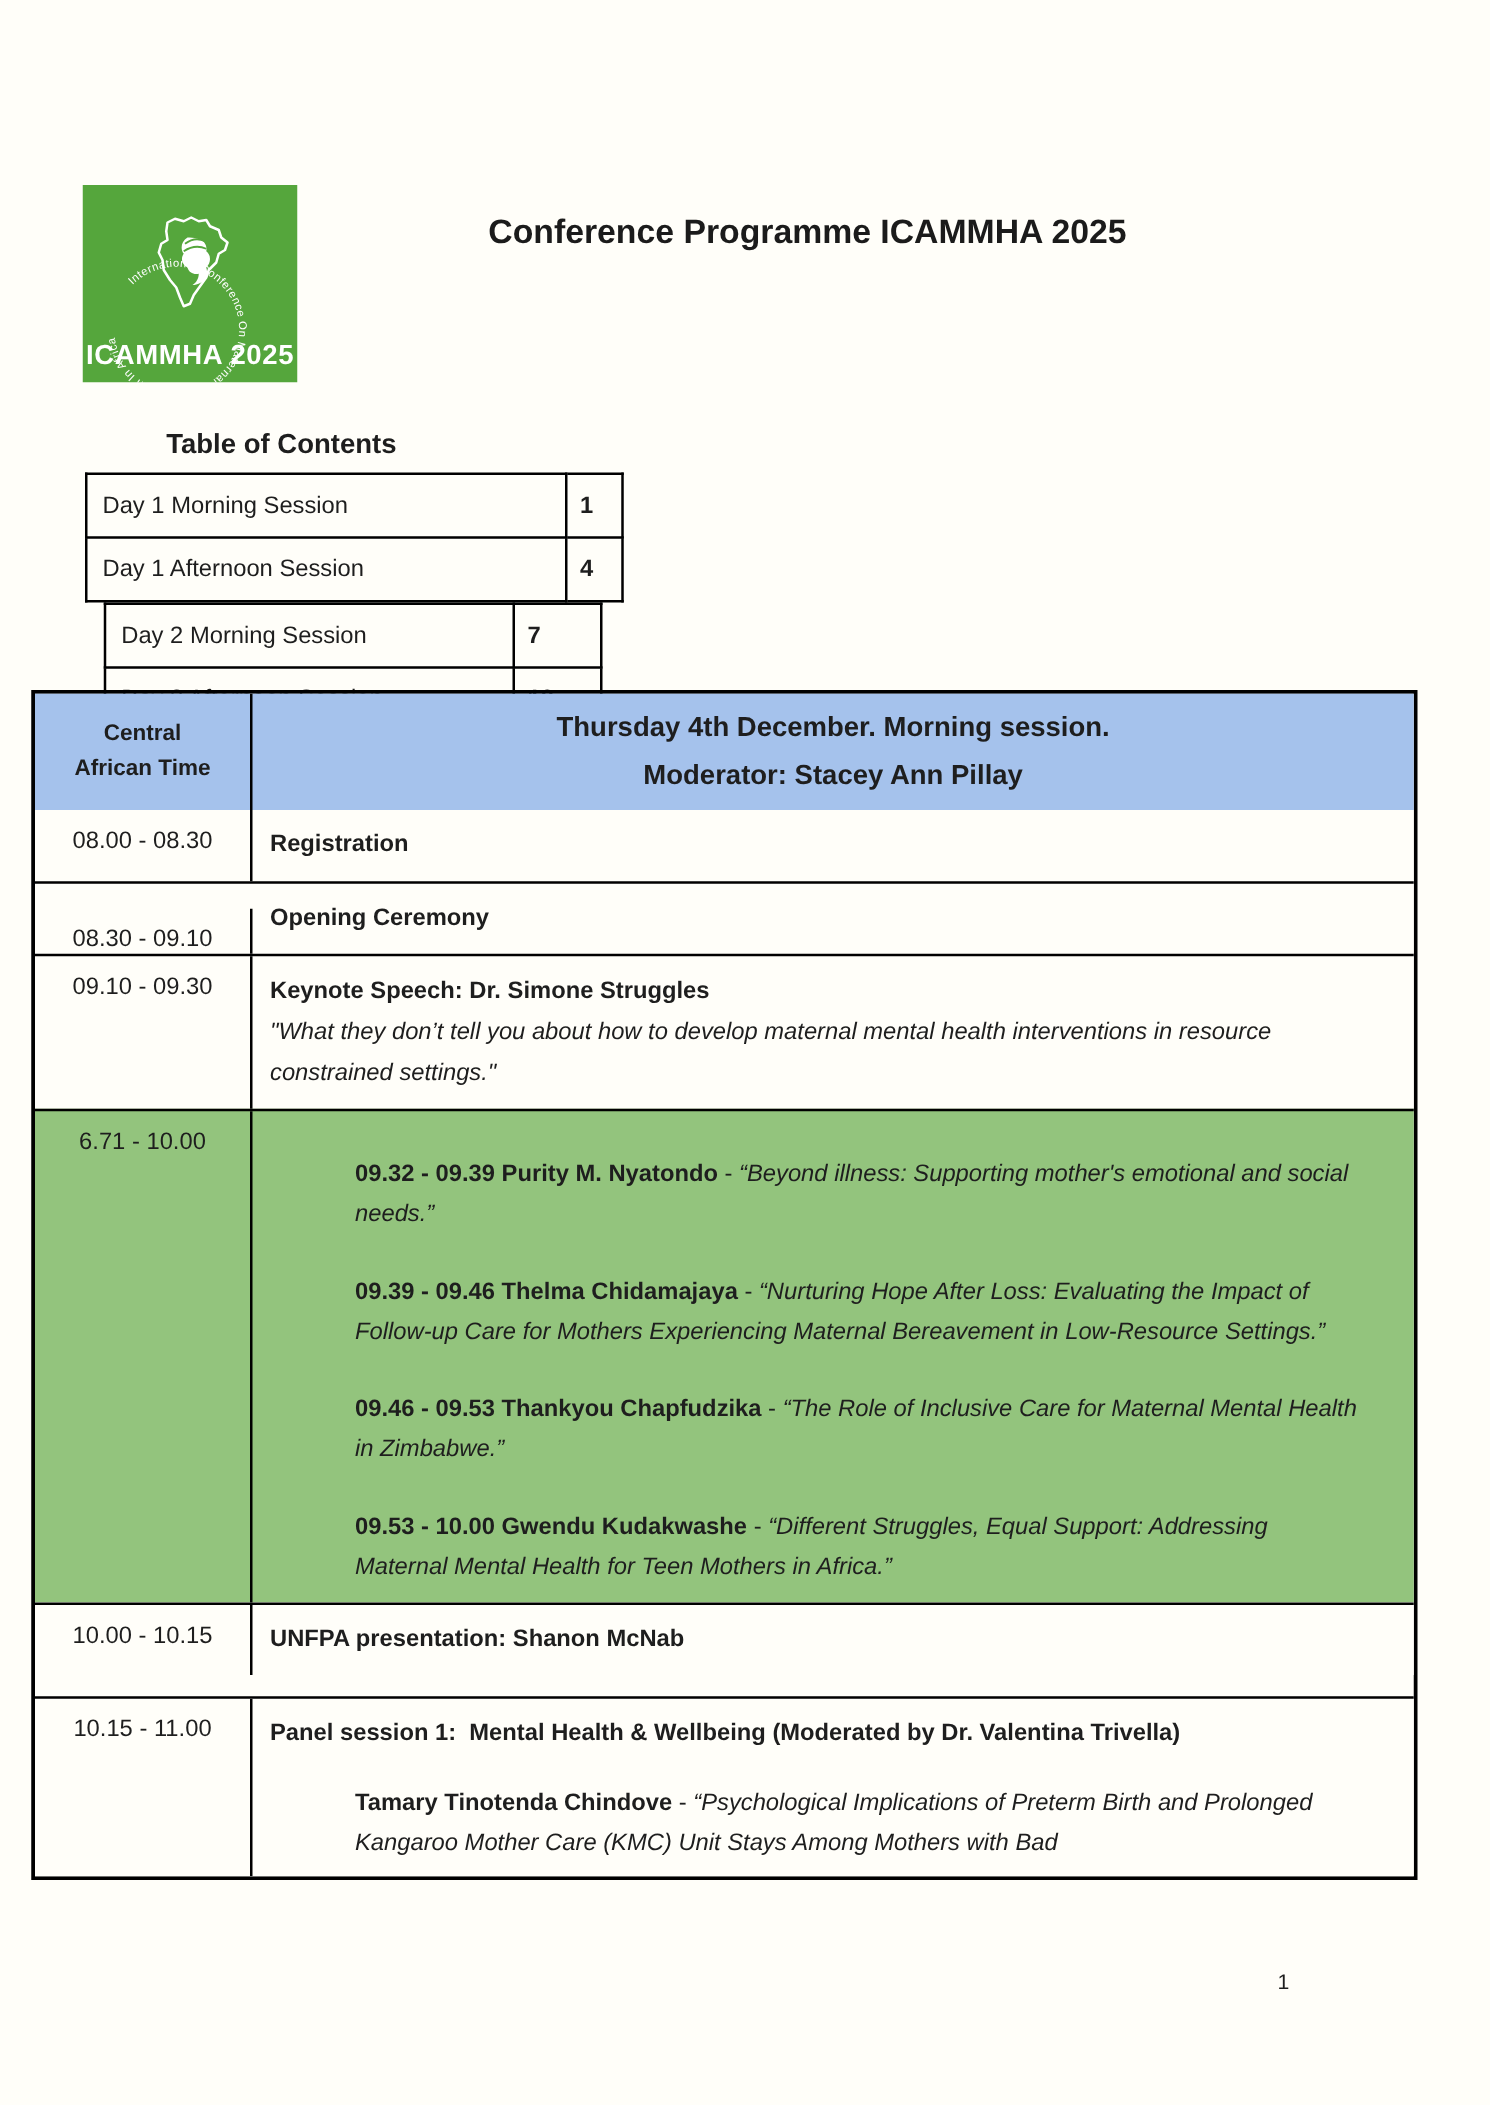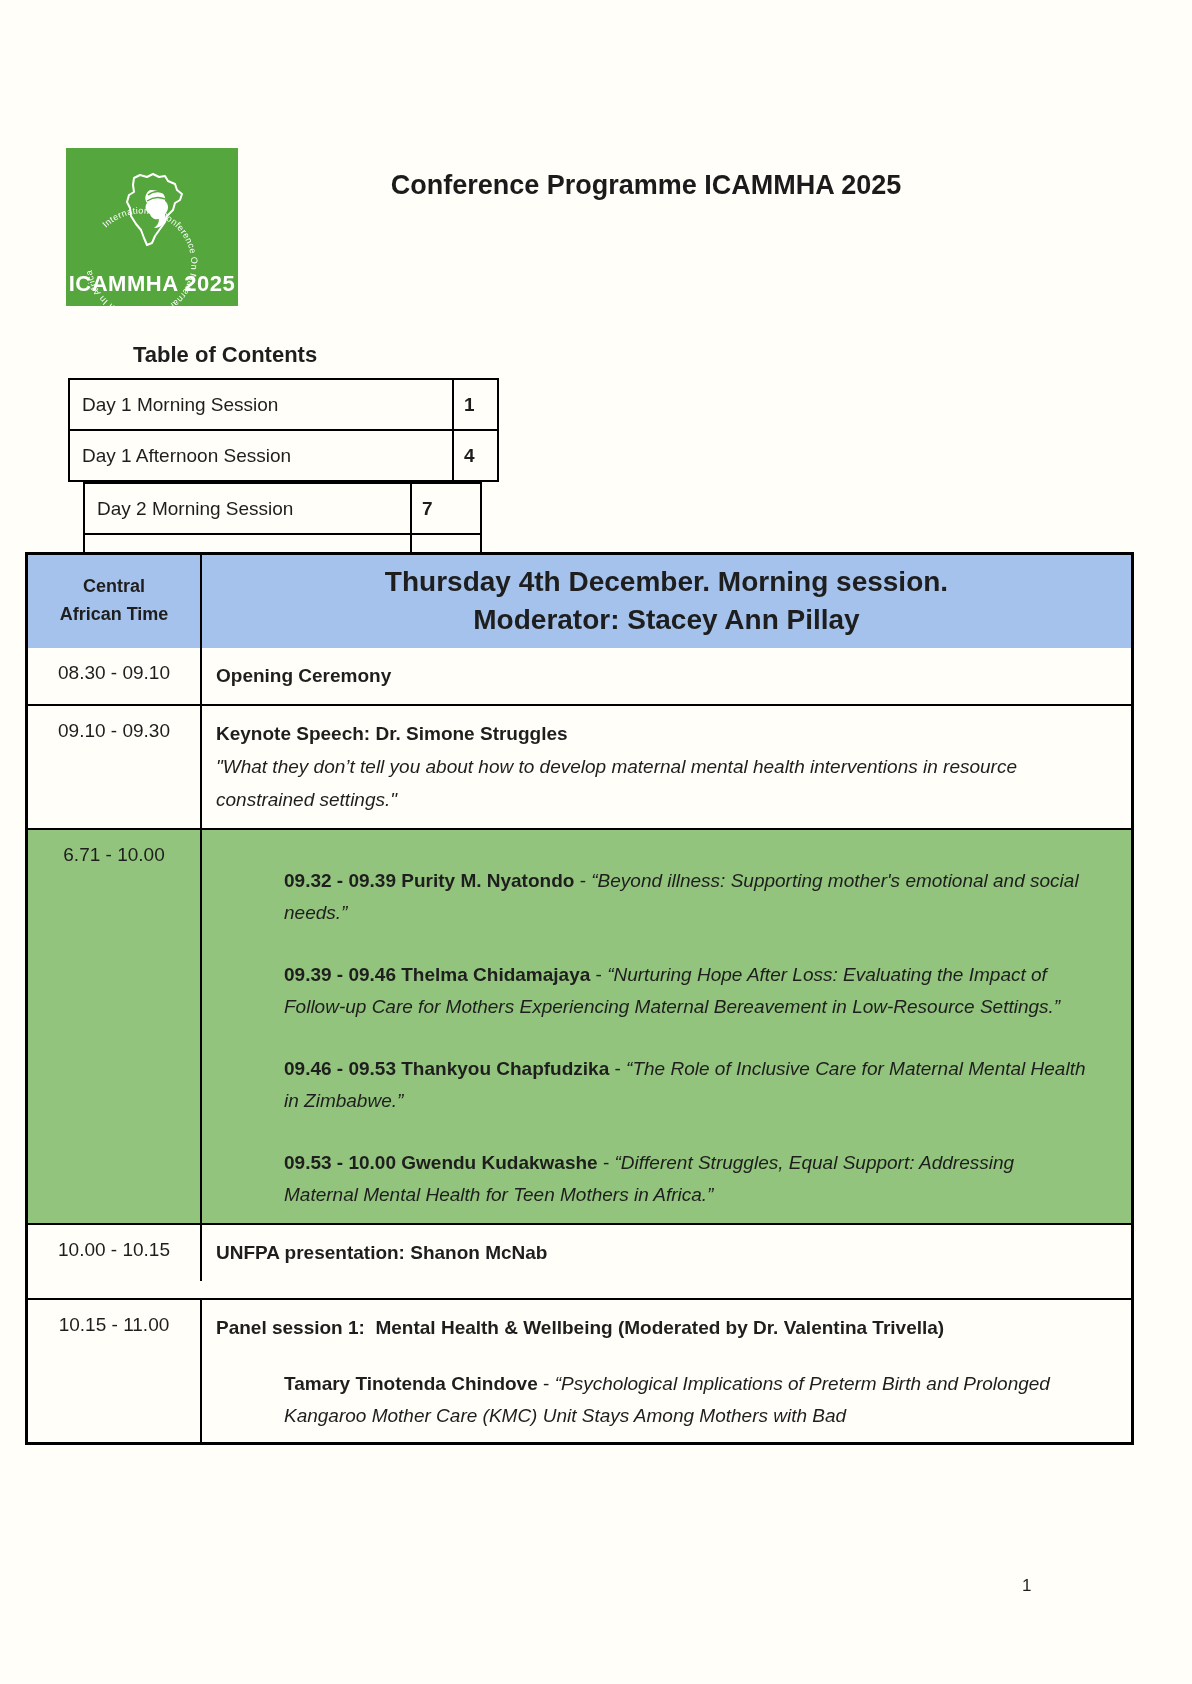--- a/index.html
+++ b/index.html
@@ -35,21 +35,21 @@
   
   .schedule { position: absolute; left: 25px; top: 552px; width: 1109px;
               border: 3px solid #000; font-size: 19px; }
   .sch-row { display: flex; border-top: 2px solid #000; background: #fffef9; }
   .sch-row:first-child { border-top: none; }
   .sch-row.hl { background: var(--break-bg, #93c47d); }
   .sch-header { display: flex; background: var(--header-bg, #a5c2ec); min-height: 93px; }
   .sch-time { width: 174px; flex: none; border-right: 2px solid #000;
               text-align: center; padding-top: 14px; font-size: 19px; }
   .sch-header .sch-time { font-weight: bold; font-size: 18px; line-height: 28px; padding-top: 17px; }
-  .sch-main-h { flex: 1; text-align: center; font-weight: bold; font-size: 28px;
+  .sch-main-h { flex: 1; text-align: center; font-weight: bold; font-size: 22px;
                 line-height: 38px; padding-top: 8px; }
   .sch-body { flex: 1; padding: 11px 14px 12px 14px; line-height: 33px; }
   .row-title { font-weight: bold; white-space: pre-wrap; }
   .subtitle { font-style: italic; }
   .break-title { text-align: center; font-weight: bold; }
   .entry { margin: 30px 26px 0 68px; line-height: 32px; }
   .entry.first { margin-top: 24px; }
   .entry .speaker { font-weight: bold; }
   .entry .etitle { font-style: italic; }
 
@@ -112,21 +112,27 @@
       <div class="sch-time">
         <div>Central</div>
         <div>African Time</div>
       </div>
       <div class="sch-main-h">
         <div>Thursday 4th December. Morning session.</div>
         <div>Moderator: Stacey Ann Pillay</div>
       </div>
     </div>
     <div id="sch-rows">
-        <div class="sch-row" style="min-height: 52px;">
+        <div class="sch-row" style="min-height: 57px;">
+          <div class="sch-time">08.00 - 08.30</div>
+          <div class="sch-body">
+            <div class="row-title">Registration</div>
+          </div>
+        </div>
+        <div class="sch-row" style="min-height: 52px; align-items: flex-end;">
           <div class="sch-time">08.30 - 09.10</div>
           <div class="sch-body">
             <div class="row-title">Opening Ceremony</div>
           </div>
         </div>
         <div class="sch-row" style="min-height: 110px;">
           <div class="sch-time">09.10 - 09.30</div>
           <div class="sch-body">
             <div class="row-title">Keynote Speech: Dr. Simone Struggles</div>
             <div class="subtitle">"What they don’t tell you about how to develop maternal mental health interventions in resource constrained settings."</div>

